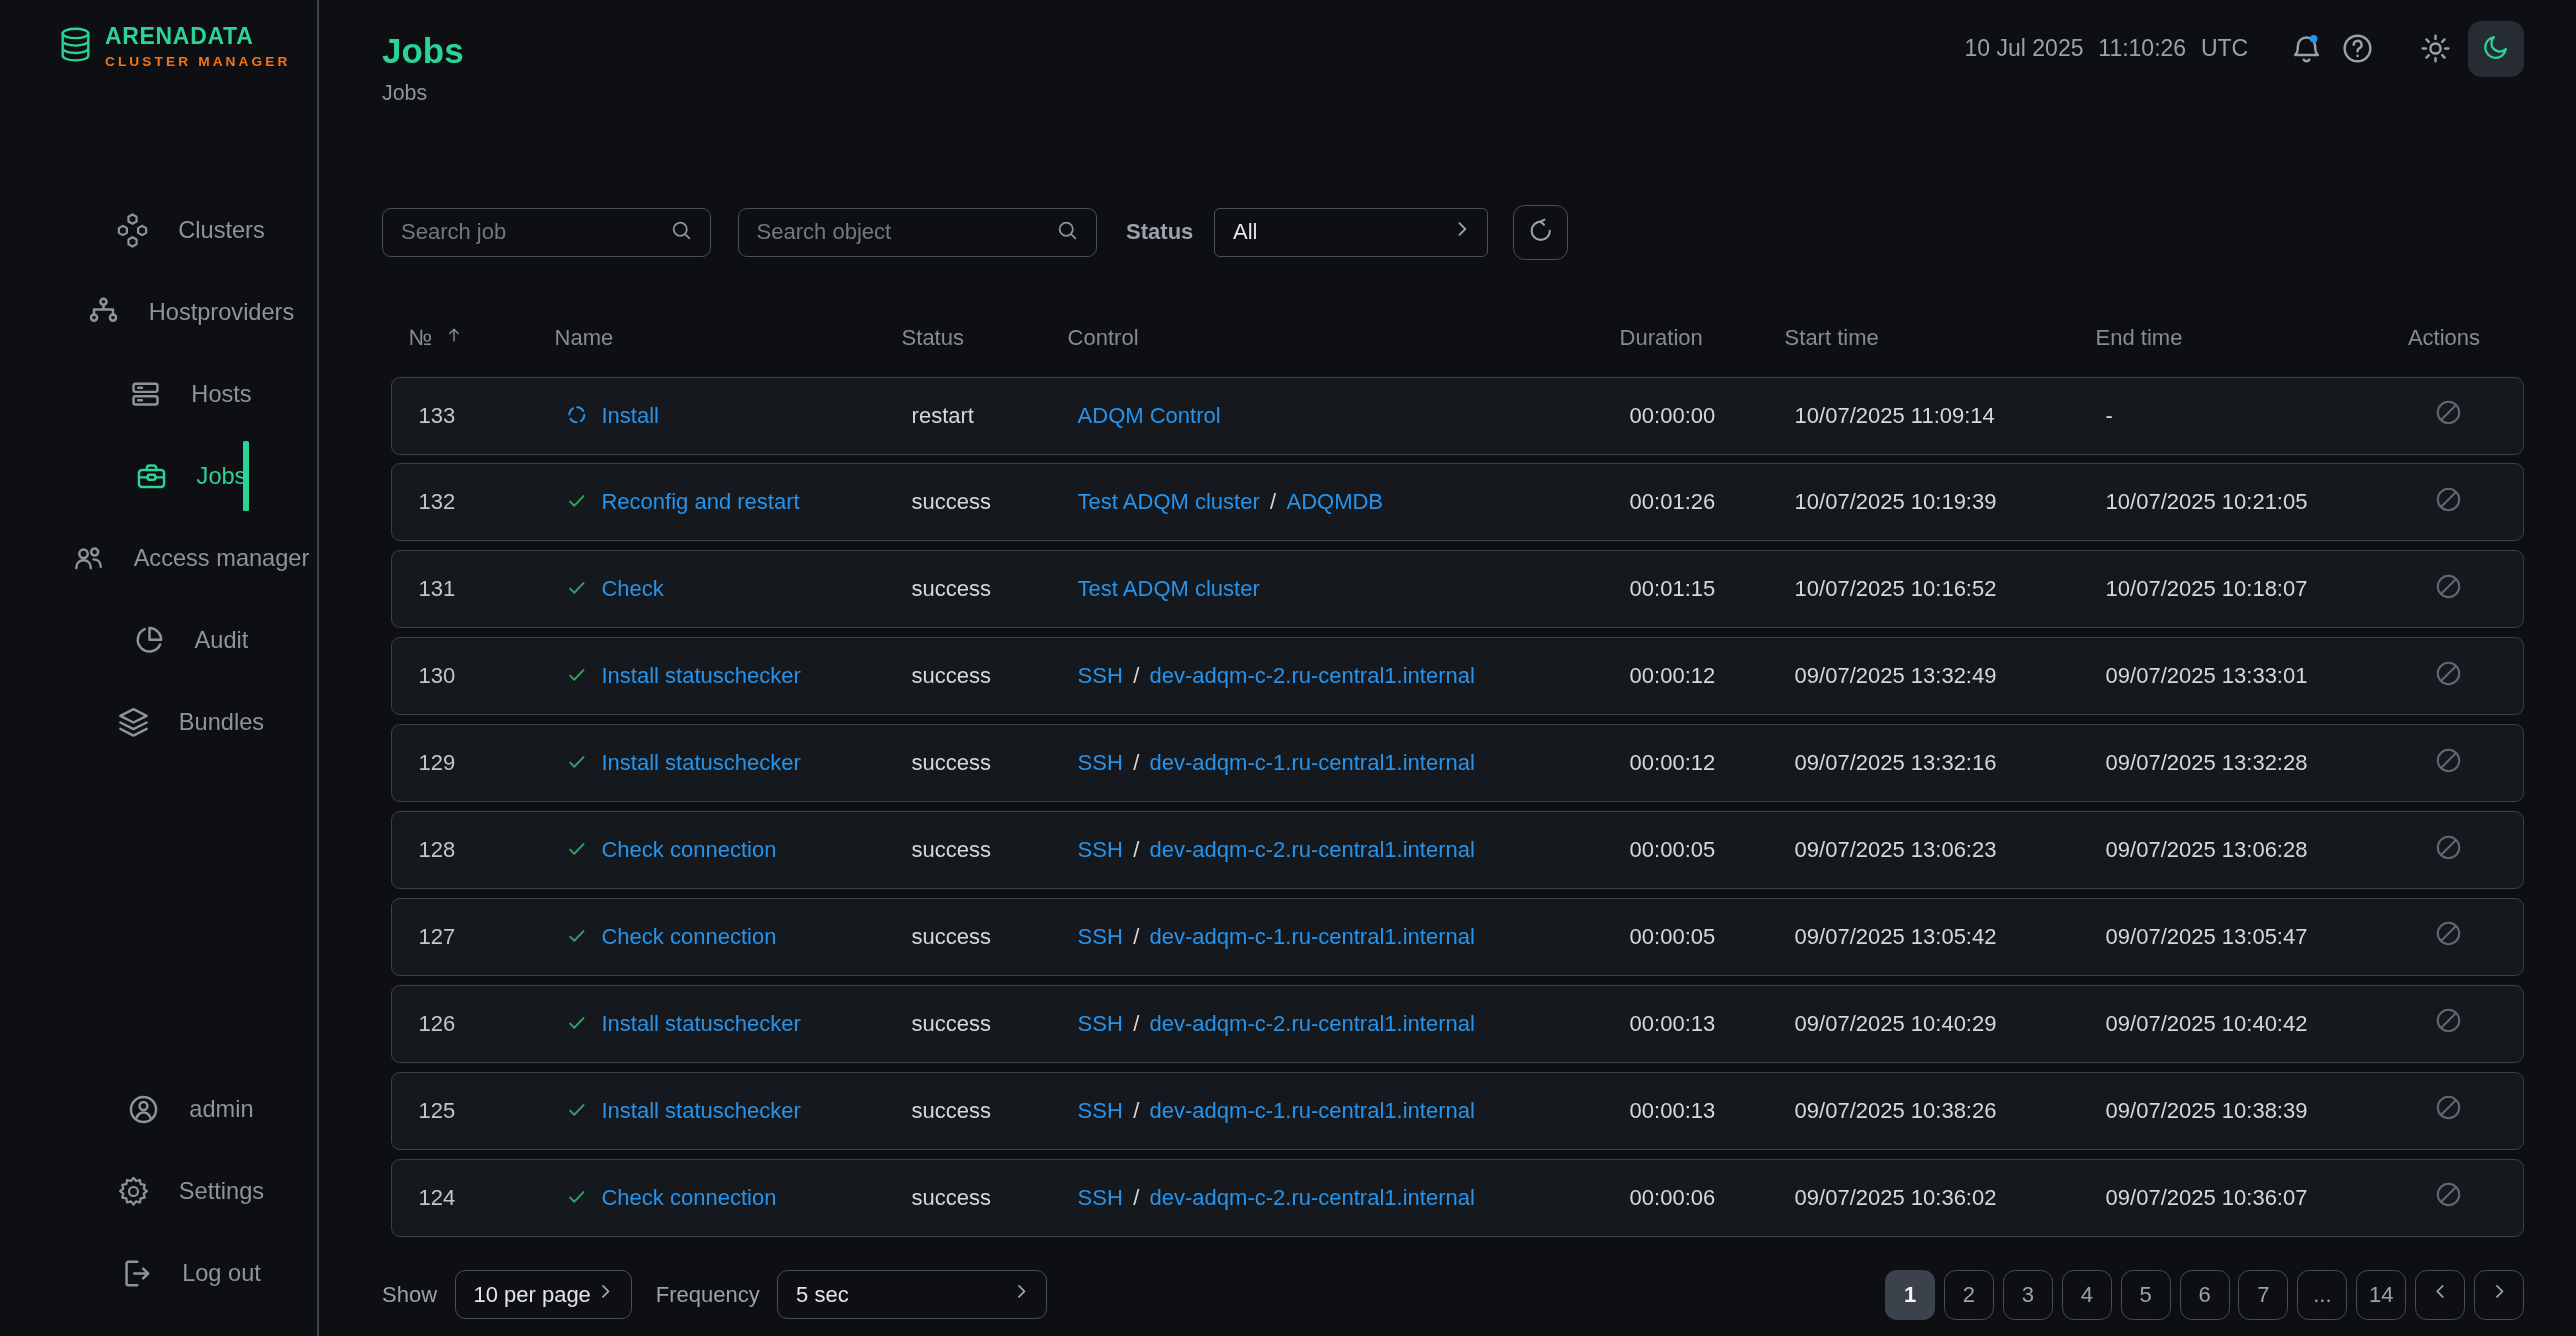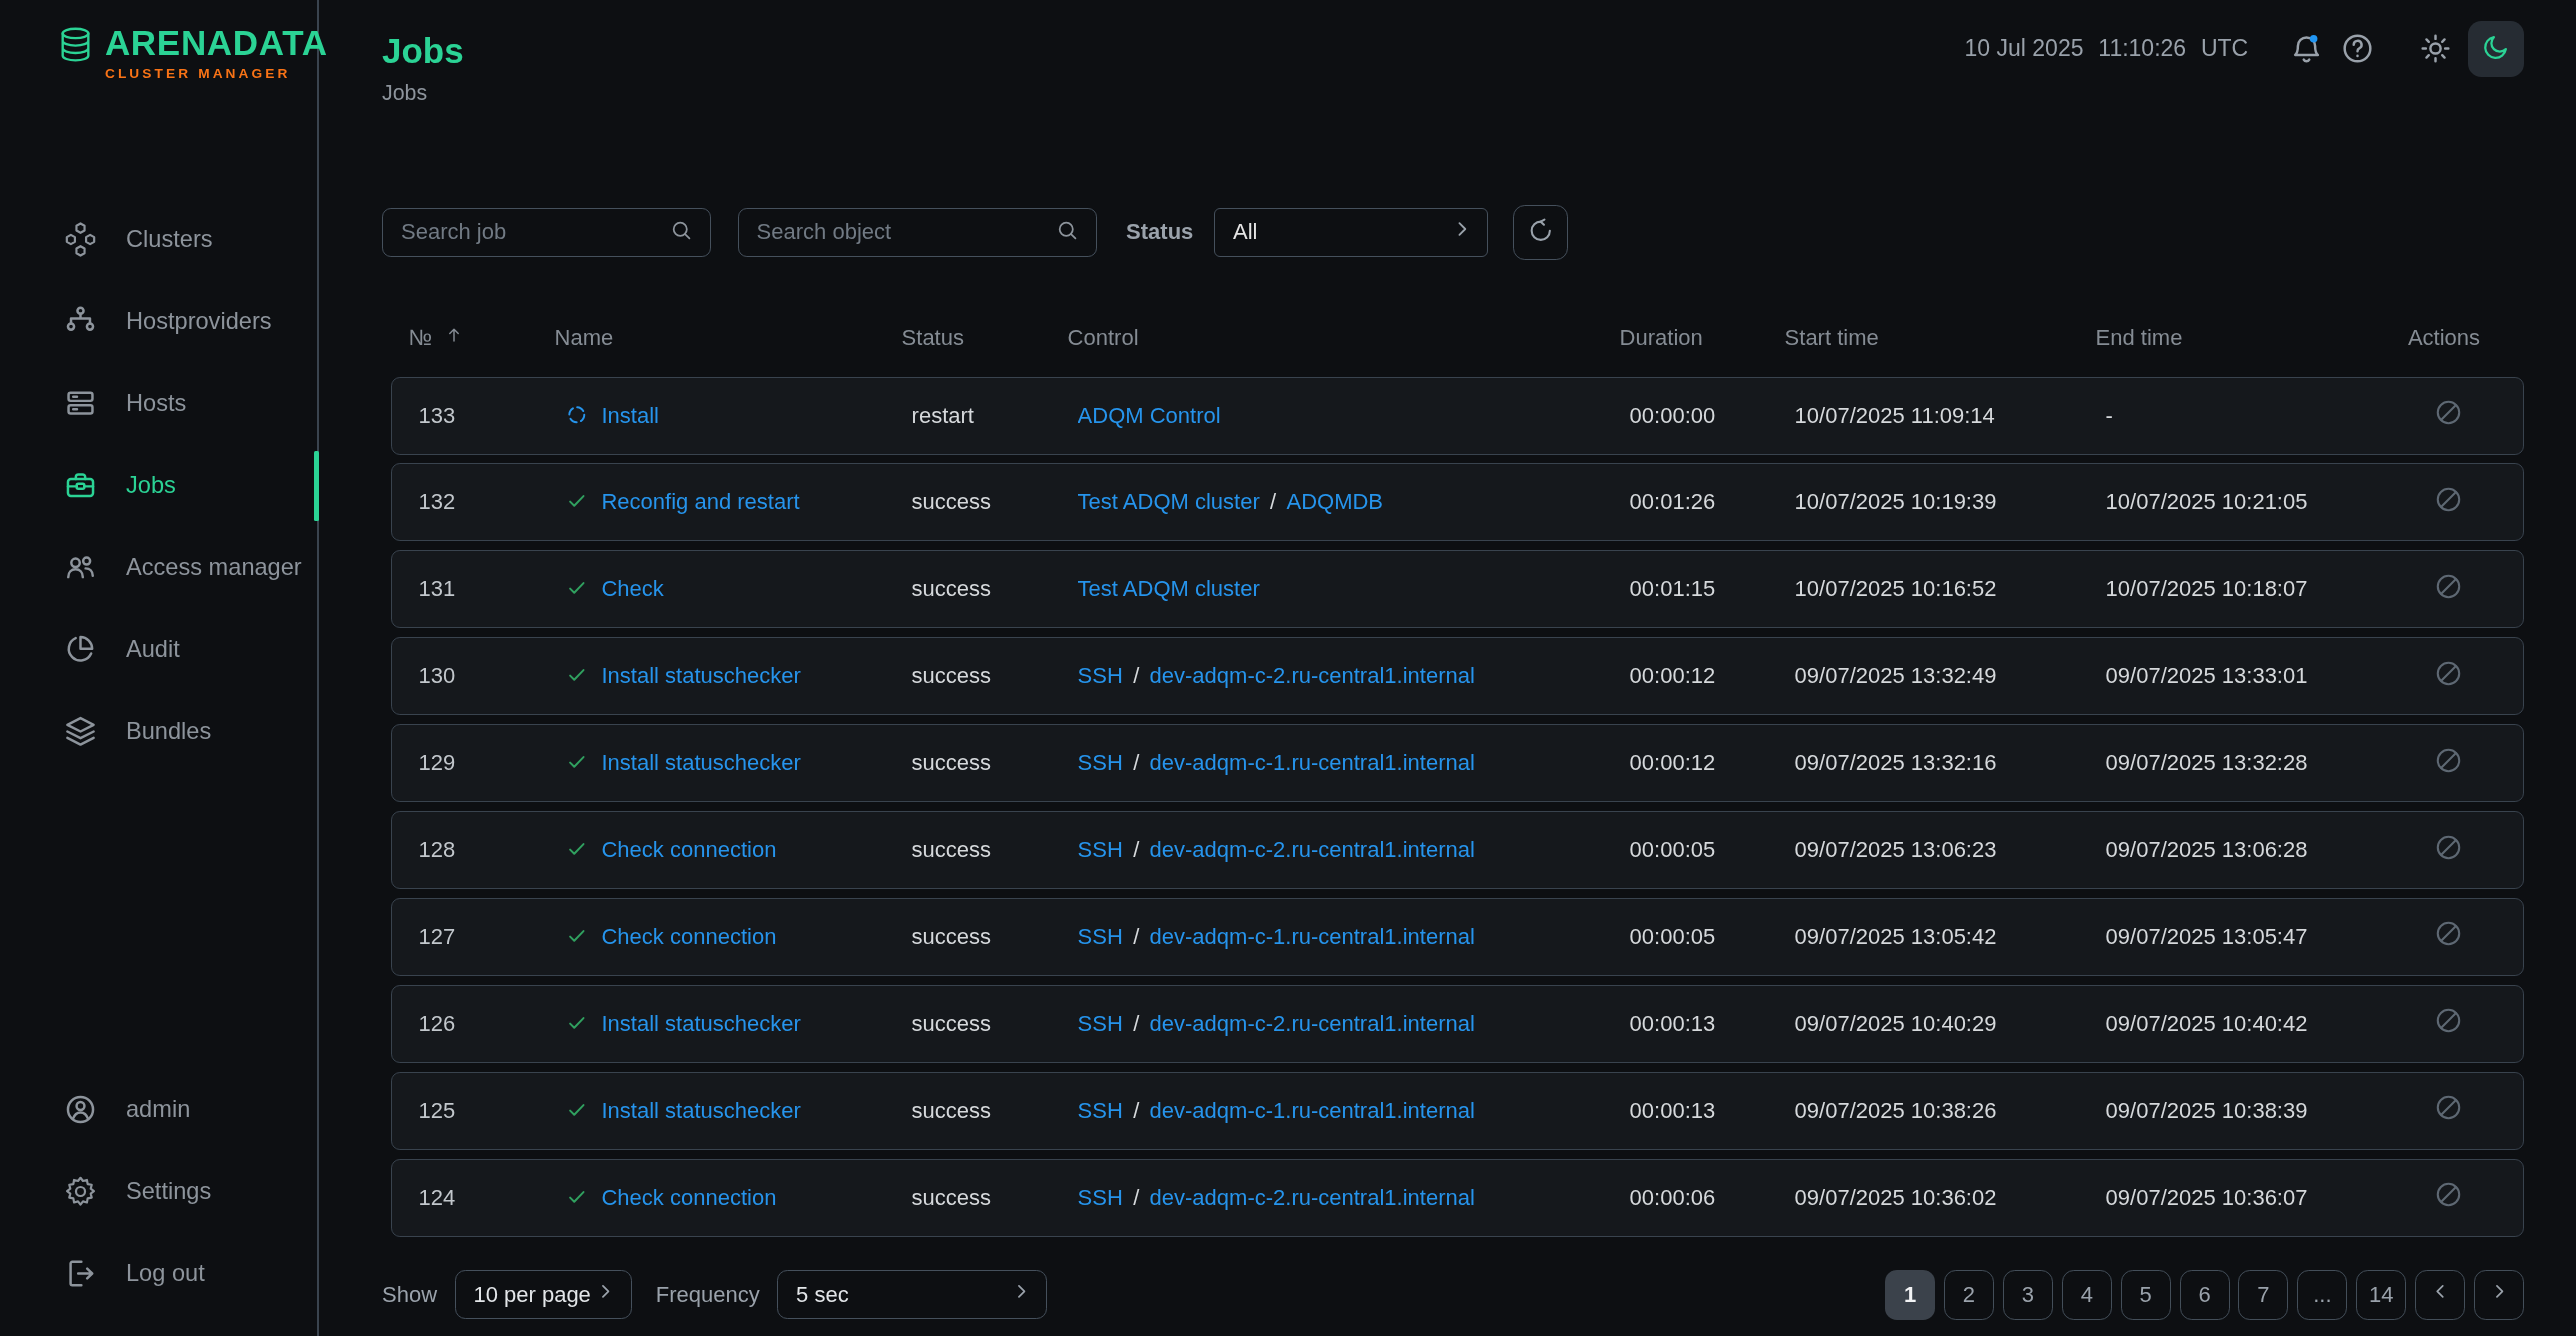--- a/index.html
+++ b/index.html
@@ -9,24 +9,24 @@
     background:#0d0f12; color:#d6d9dc;
     font-family:"Liberation Sans", sans-serif;
   }
 
   
   .sidebar { flex:0 0 319px; width:319px; height:100%; border-right:2.2px solid #3a444f;
              display:flex; flex-direction:column; background:#0d0f12; }
   .logo { display:flex; align-items:flex-start; gap:8.9px; margin:22px 0 0 55px; }
   .logo-icon svg { width:41px; height:46px; color:var(--accent-green); }
   .logo-text { display:flex; flex-direction:column; margin-top:3px; }
-  .brand-name { color:var(--accent-green); font-size:35px; font-weight:700; letter-spacing:0.7px; line-height:1; }
+  .brand-name { color:var(--accent-green); font-size:23px; font-weight:700; letter-spacing:0.7px; line-height:1; }
   .brand-sub { color:#f97316; font-size:13.7px; font-weight:700; letter-spacing:3.1px; margin-top:5.9px; }
 
-  .nav { margin-top:118px; display:flex; flex-direction:column; }
+  .nav { margin-top:118px; display:flex; flex-direction:column;align-items:center; }
   .nav-item { position:relative; height:82px; display:flex; align-items:center; gap:28px;
               padding-left:63px; color:#8d949c; font-size:23.6px; cursor:pointer; }
   .nav-item .nav-icon svg { width:35px; height:35px; display:block; }
   .nav-item.active { color:var(--accent-green); }
   .nav-item.active::after { content:""; position:absolute; right:-2.2px; top:5.9px; height:70px; width:5.2px;
                             background:var(--accent-green); border-radius:1.5px; }
   .sidebar-footer { margin-top:auto; padding-bottom:22px; }
 
   
   .main { flex:1; padding:0 52px 0 63px; position:relative; }

